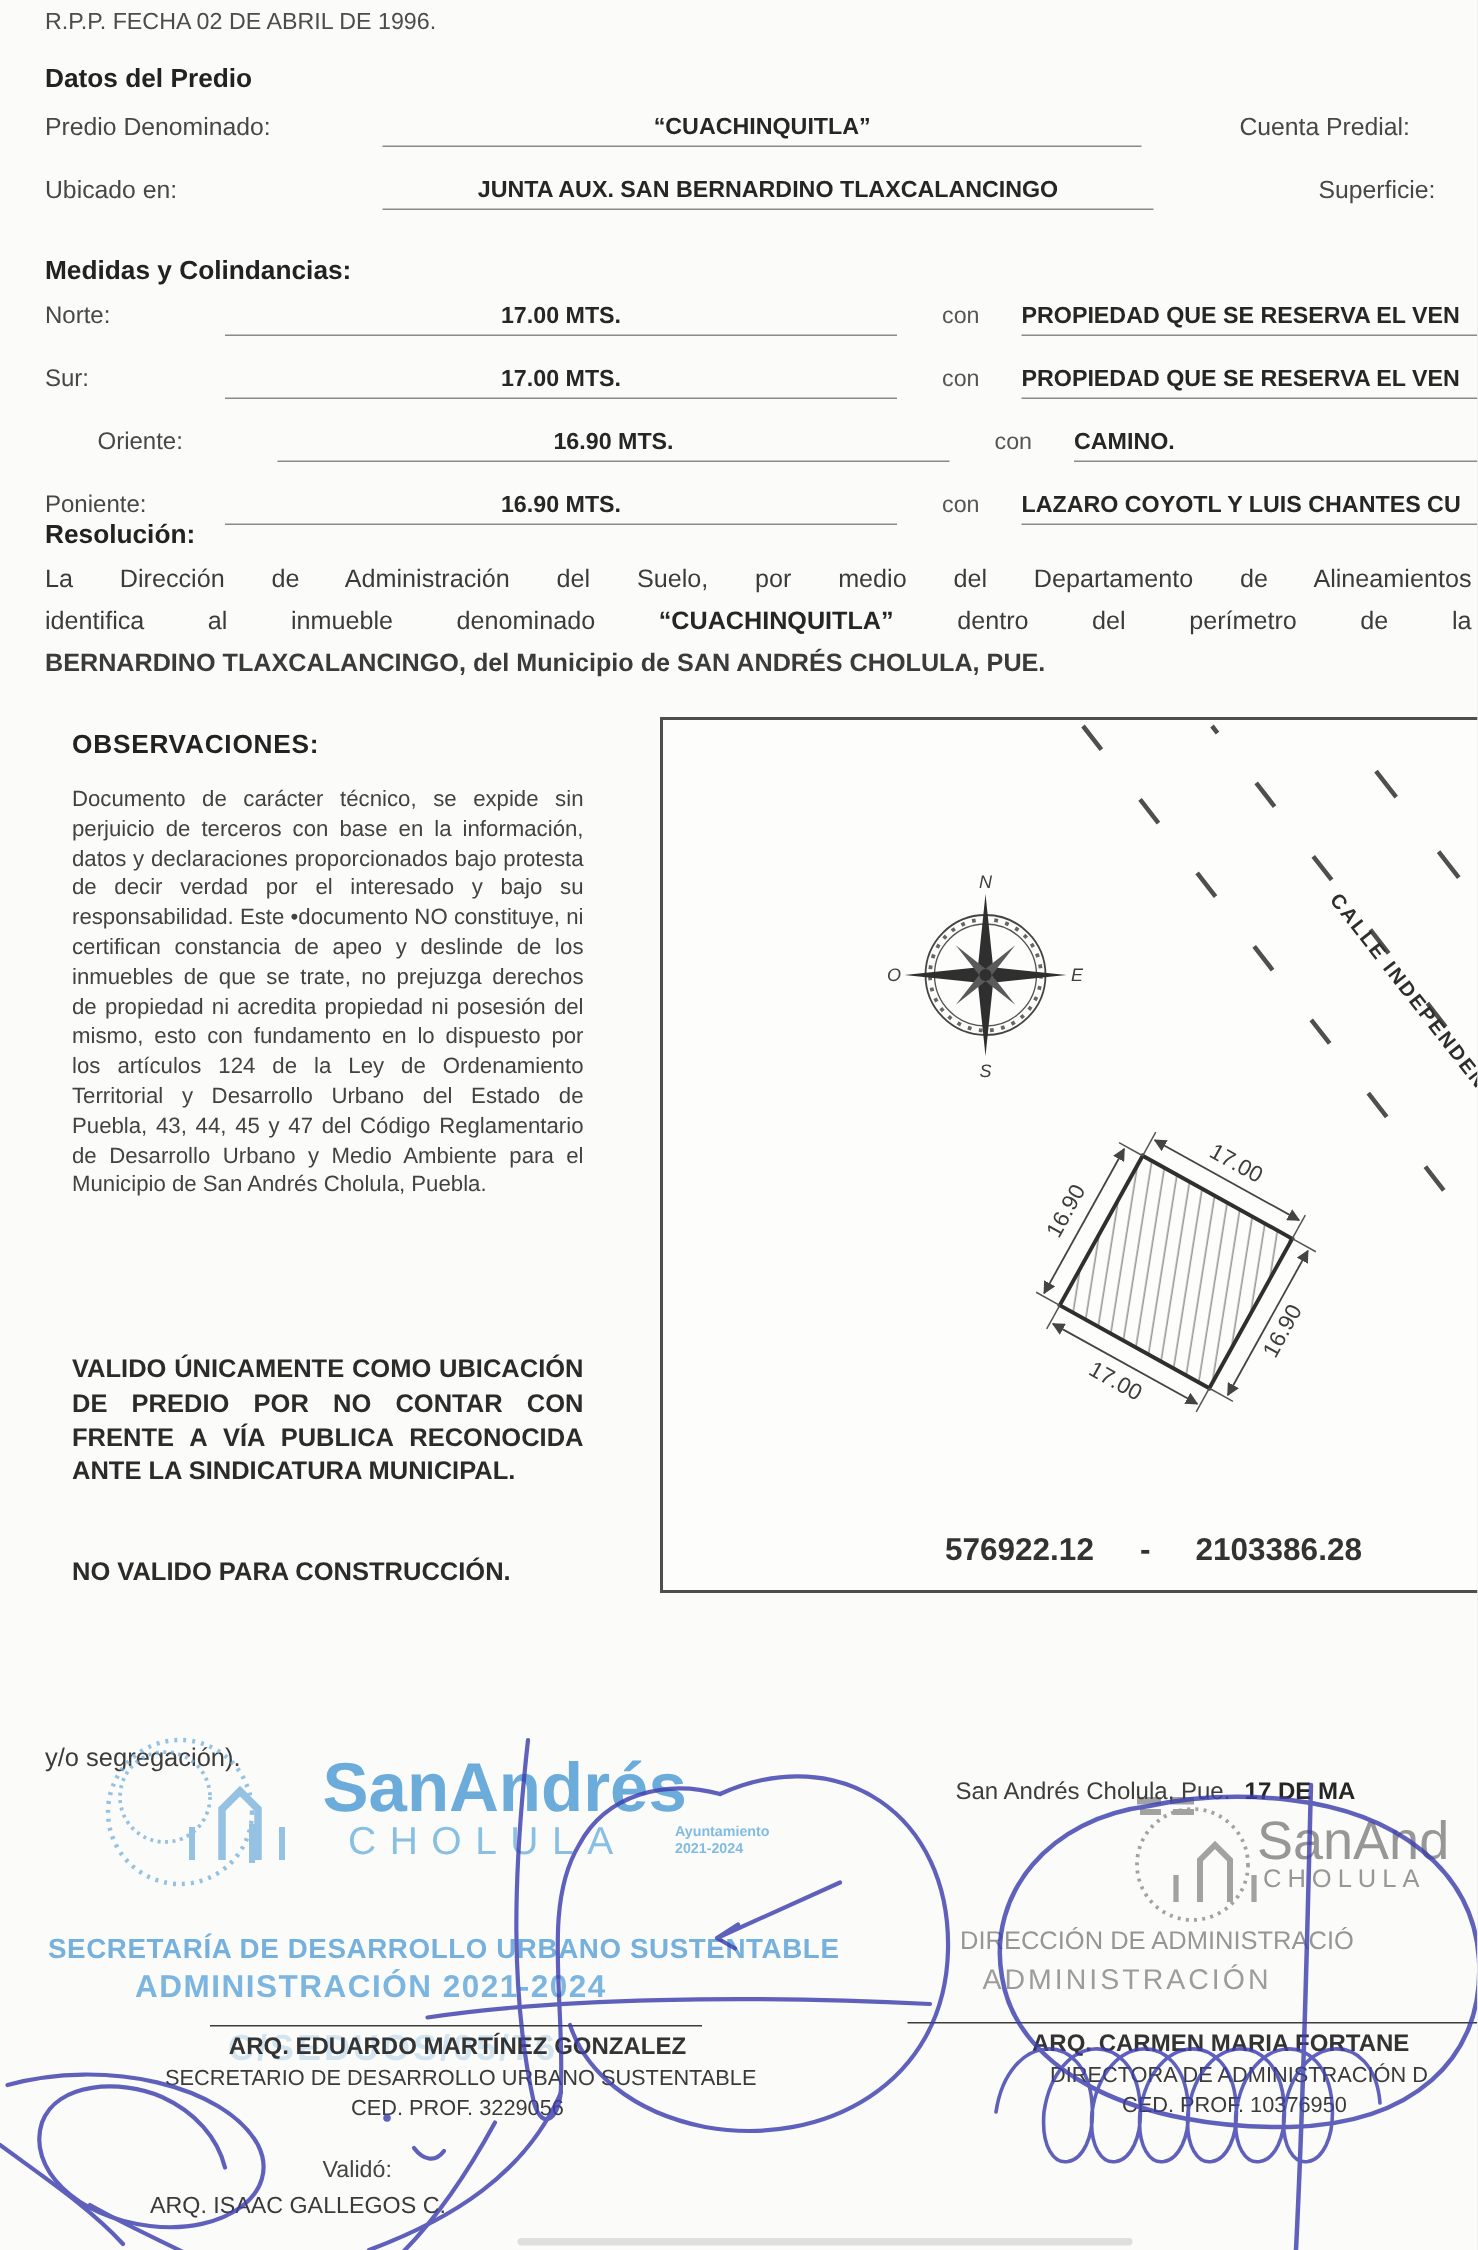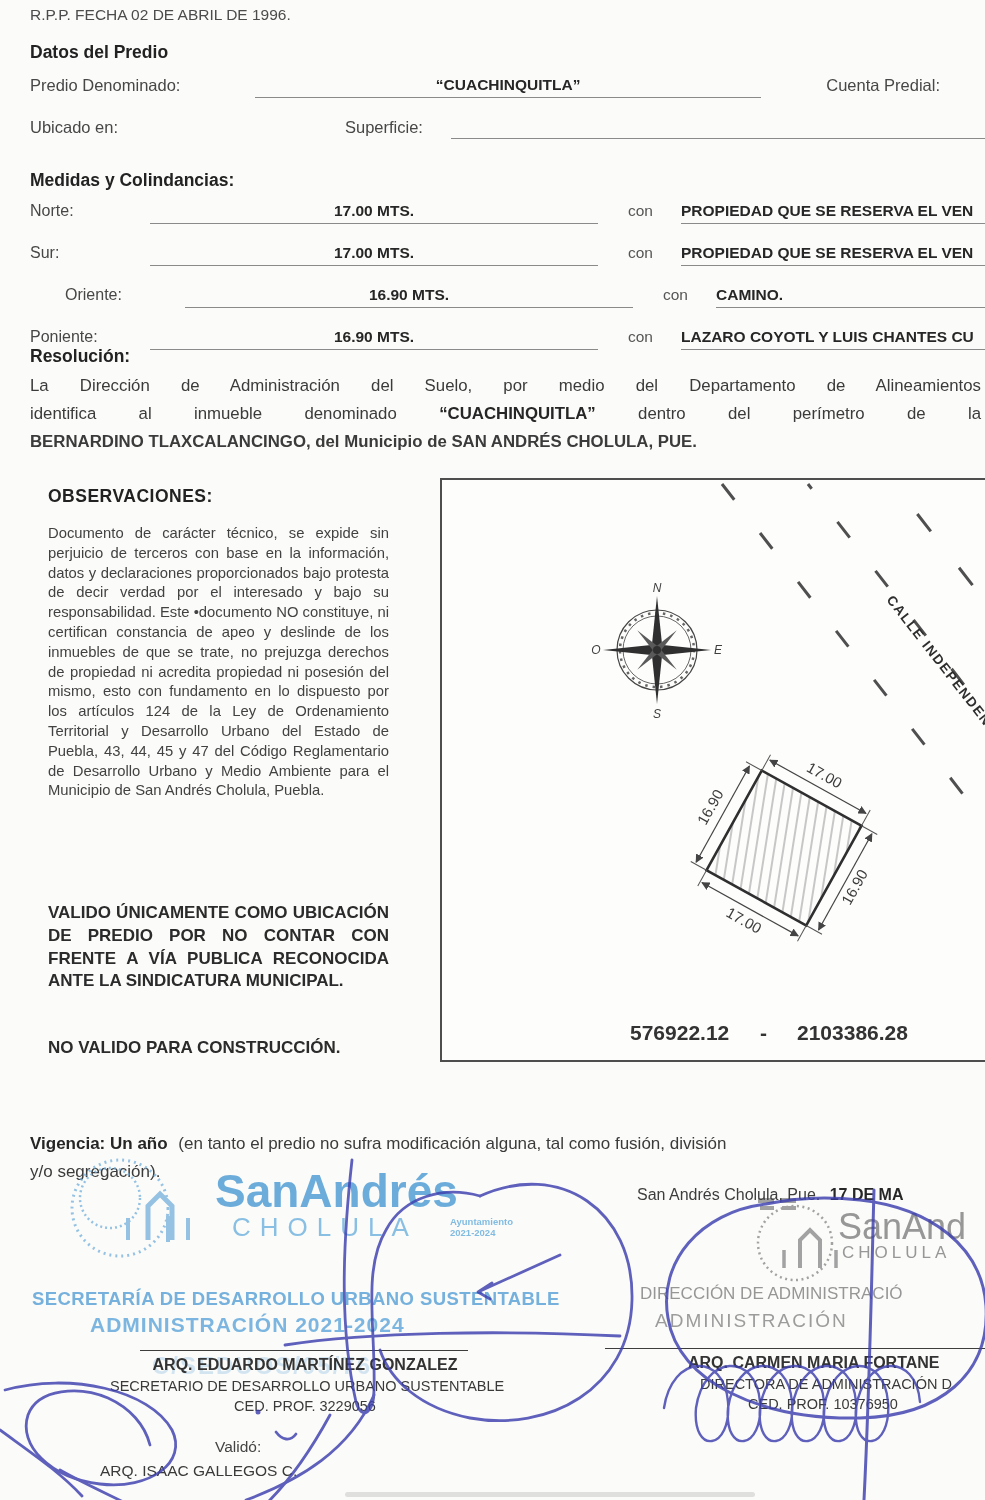--- a/index.html
+++ b/index.html
@@ -45,20 +45,21 @@
 
   <div class="frow" style="top:76px;">
     <div class="flabel" style="width:205px;">Predio Denominado:</div>
     <div class="ucell" style="width:520px;">“CUACHINQUITLA”</div>
     <div class="flabel" style="margin-left:45px;">Cuenta Predial:</div>
     <div class="ustub" style="margin-left:25px;"></div>
   </div>
 
   <div class="frow" style="top:118px;">
     <div class="flabel" style="width:205px;">Ubicado en:</div>
+    <div class="ucell" style="width:520px;">JUNTA AUX. SAN BERNARDINO TLAXCALANCINGO</div>
     <div class="flabel" style="margin-left:90px;">Superficie:</div>
     <div class="ustub" style="margin-left:8px;"></div>
   </div>
 
   <div class="abs sect-title" style="left:30px;top:170px;">Medidas y Colindancias:</div>
 
   <div class="frow" style="top:202px;">
     <div class="flabel" style="width:100px;font-size:16px;">Norte:</div>
     <div class="ucell" style="width:448px;">17.00 MTS.</div>
     <div class="flabel" style="margin-left:10px;font-size:15.5px;color:#555;">con</div>
@@ -163,24 +164,20 @@
       </g>
 
       <g font-size="21" font-weight="bold" fill="#333" font-family="Liberation Sans, sans-serif">
         <text x="628" y="1038">576922.12</text>
         <text x="758" y="1038">-</text>
         <text x="795" y="1038">2103386.28</text>
       </g>
     </svg>
   </div>
 
-  <div class="abs" style="left:30px;top:1134px;font-size:17px;white-space:nowrap;">
-    <span class="bold">Vigencia: Un año</span>
-    <span style="margin-left:6px;">(en tanto el predio no sufra modificación alguna, tal como fusión, división</span>
-  </div>
   <div class="abs" style="left:30px;top:1162px;font-size:17px;">y/o segregación).</div>
 
   <div class="layer" style="top:1130px;width:985px;height:370px;z-index:1;">
 
     <div class="stamp-blue" style="left:215px;top:34px;font-size:46px;color:#549fd6;opacity:.85;">SanAndrés</div>
     <div class="stamp-blue" style="left:232px;top:82px;font-size:26px;letter-spacing:9px;color:#6db1de;opacity:.8;font-weight:normal;">CHOLULA</div>
     <div class="stamp-blue" style="left:450px;top:86px;width:86px;font-size:9.5px;color:#6db1de;opacity:.85;white-space:normal;line-height:11px;">Ayuntamiento 2021-2024</div>
     <div class="stamp-blue" style="left:32px;top:158px;font-size:18.5px;color:#6aabda;letter-spacing:.4px;opacity:.92;">SECRETARÍA DE DESARROLLO URBANO SUSTENTABLE</div>
     <div class="stamp-blue" style="left:90px;top:183px;font-size:21px;color:#7cb6e0;letter-spacing:1px;text-align:right;">ADMINISTRACIÓN 2021-2024</div>
     <div class="stamp-blue" style="left:152px;top:222px;font-size:24px;color:#90bfe4;letter-spacing:2px;opacity:.38;">C/SEDUOS/05/76</div>

